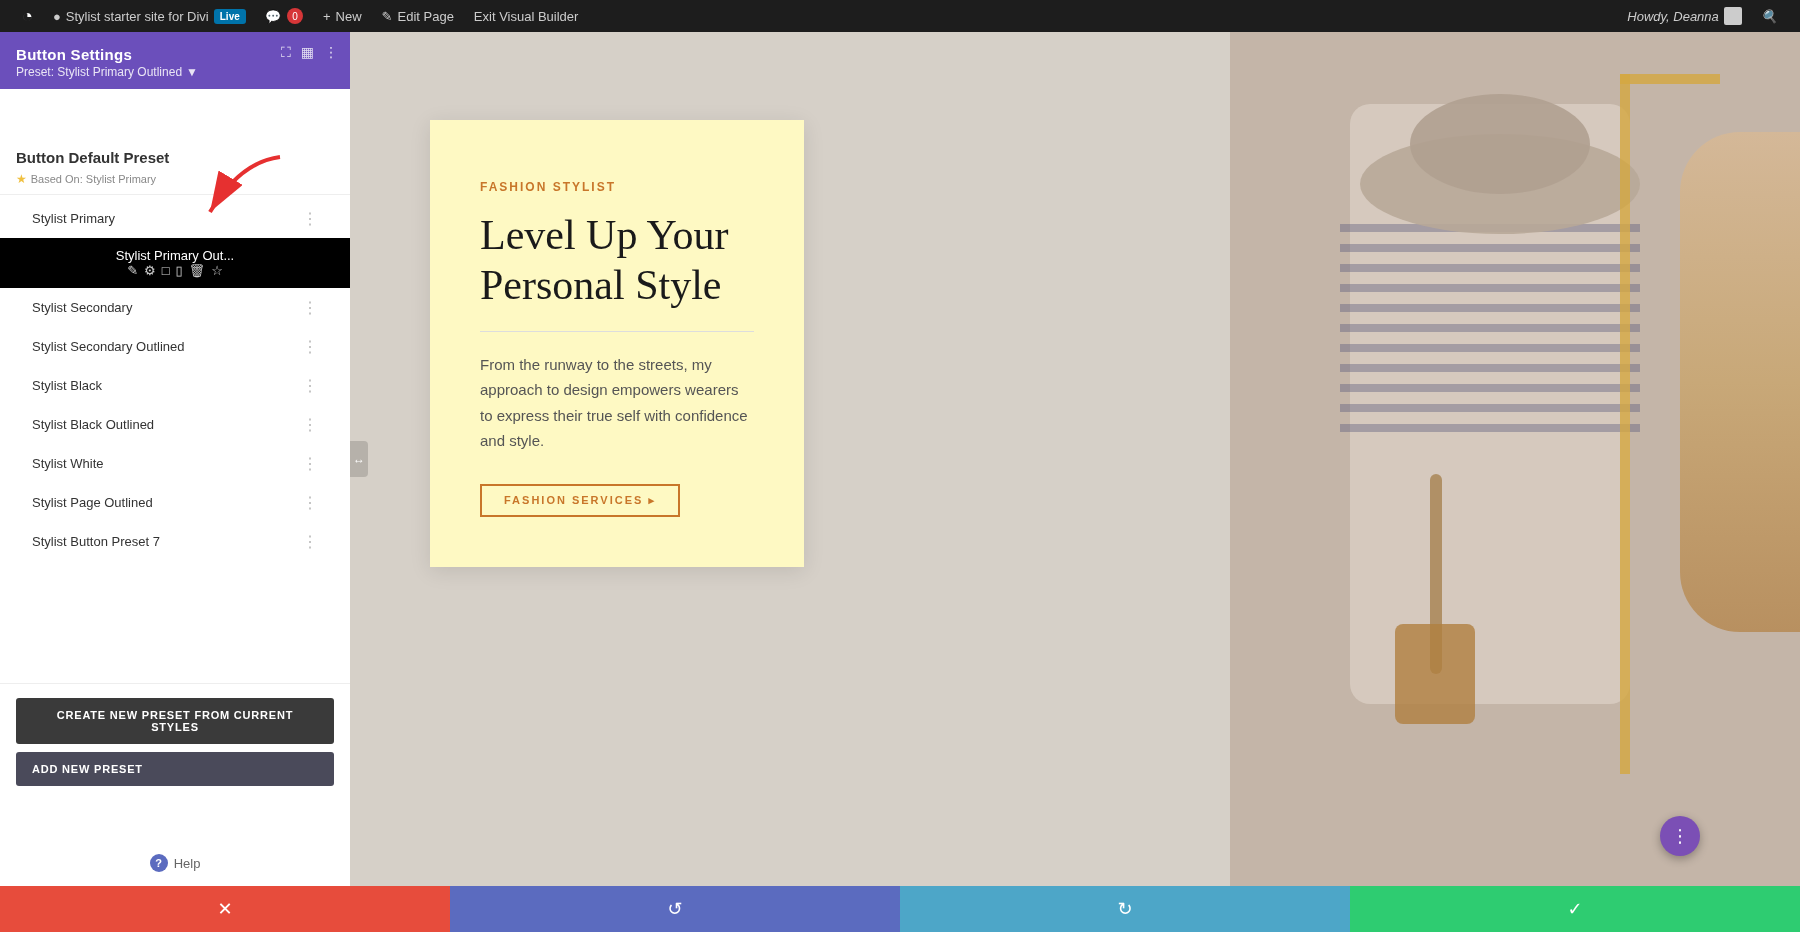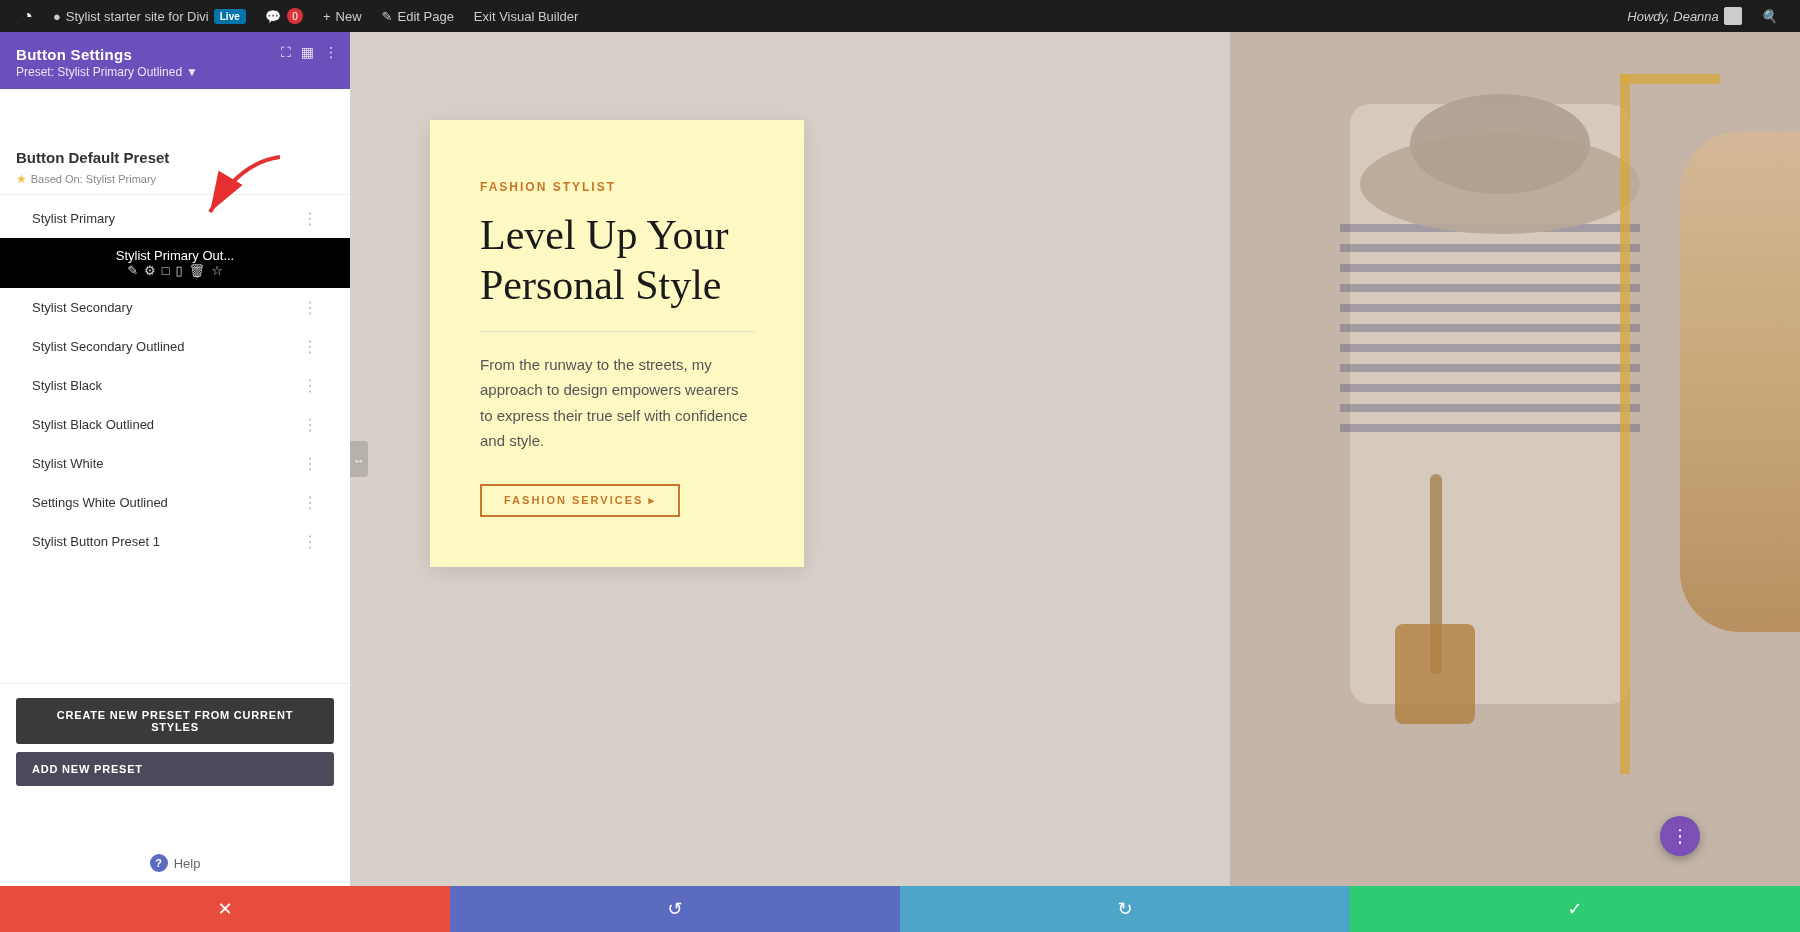--- a/index.html
+++ b/index.html
@@ -479,26 +479,26 @@
           <span class="preset-item-label">Stylist Black Outlined</span>
           <span class="dots-icon">⋮</span>
         </div>
 
         <div class="preset-item">
           <span class="preset-item-label">Stylist White</span>
           <span class="dots-icon">⋮</span>
         </div>
 
         <div class="preset-item">
-          <span class="preset-item-label">Settings White Outlined</span>
-          <span class="dots-icon">⋮</span>
-        </div>
-
-        <div class="preset-item">
-          <span class="preset-item-label">Stylist Button Preset 1</span>
+          <span class="preset-item-label">Stylist Page Outlined</span>
+          <span class="dots-icon">⋮</span>
+        </div>
+
+        <div class="preset-item">
+          <span class="preset-item-label">Stylist Button Preset 7</span>
           <span class="dots-icon">⋮</span>
         </div>
 
       </div>
     </div>
 
     <div class="panel-buttons">
       <button class="btn-create-preset">CREATE NEW PRESET FROM CURRENT STYLES</button>
       <button class="btn-add-preset">ADD NEW PRESET</button>
     </div>

